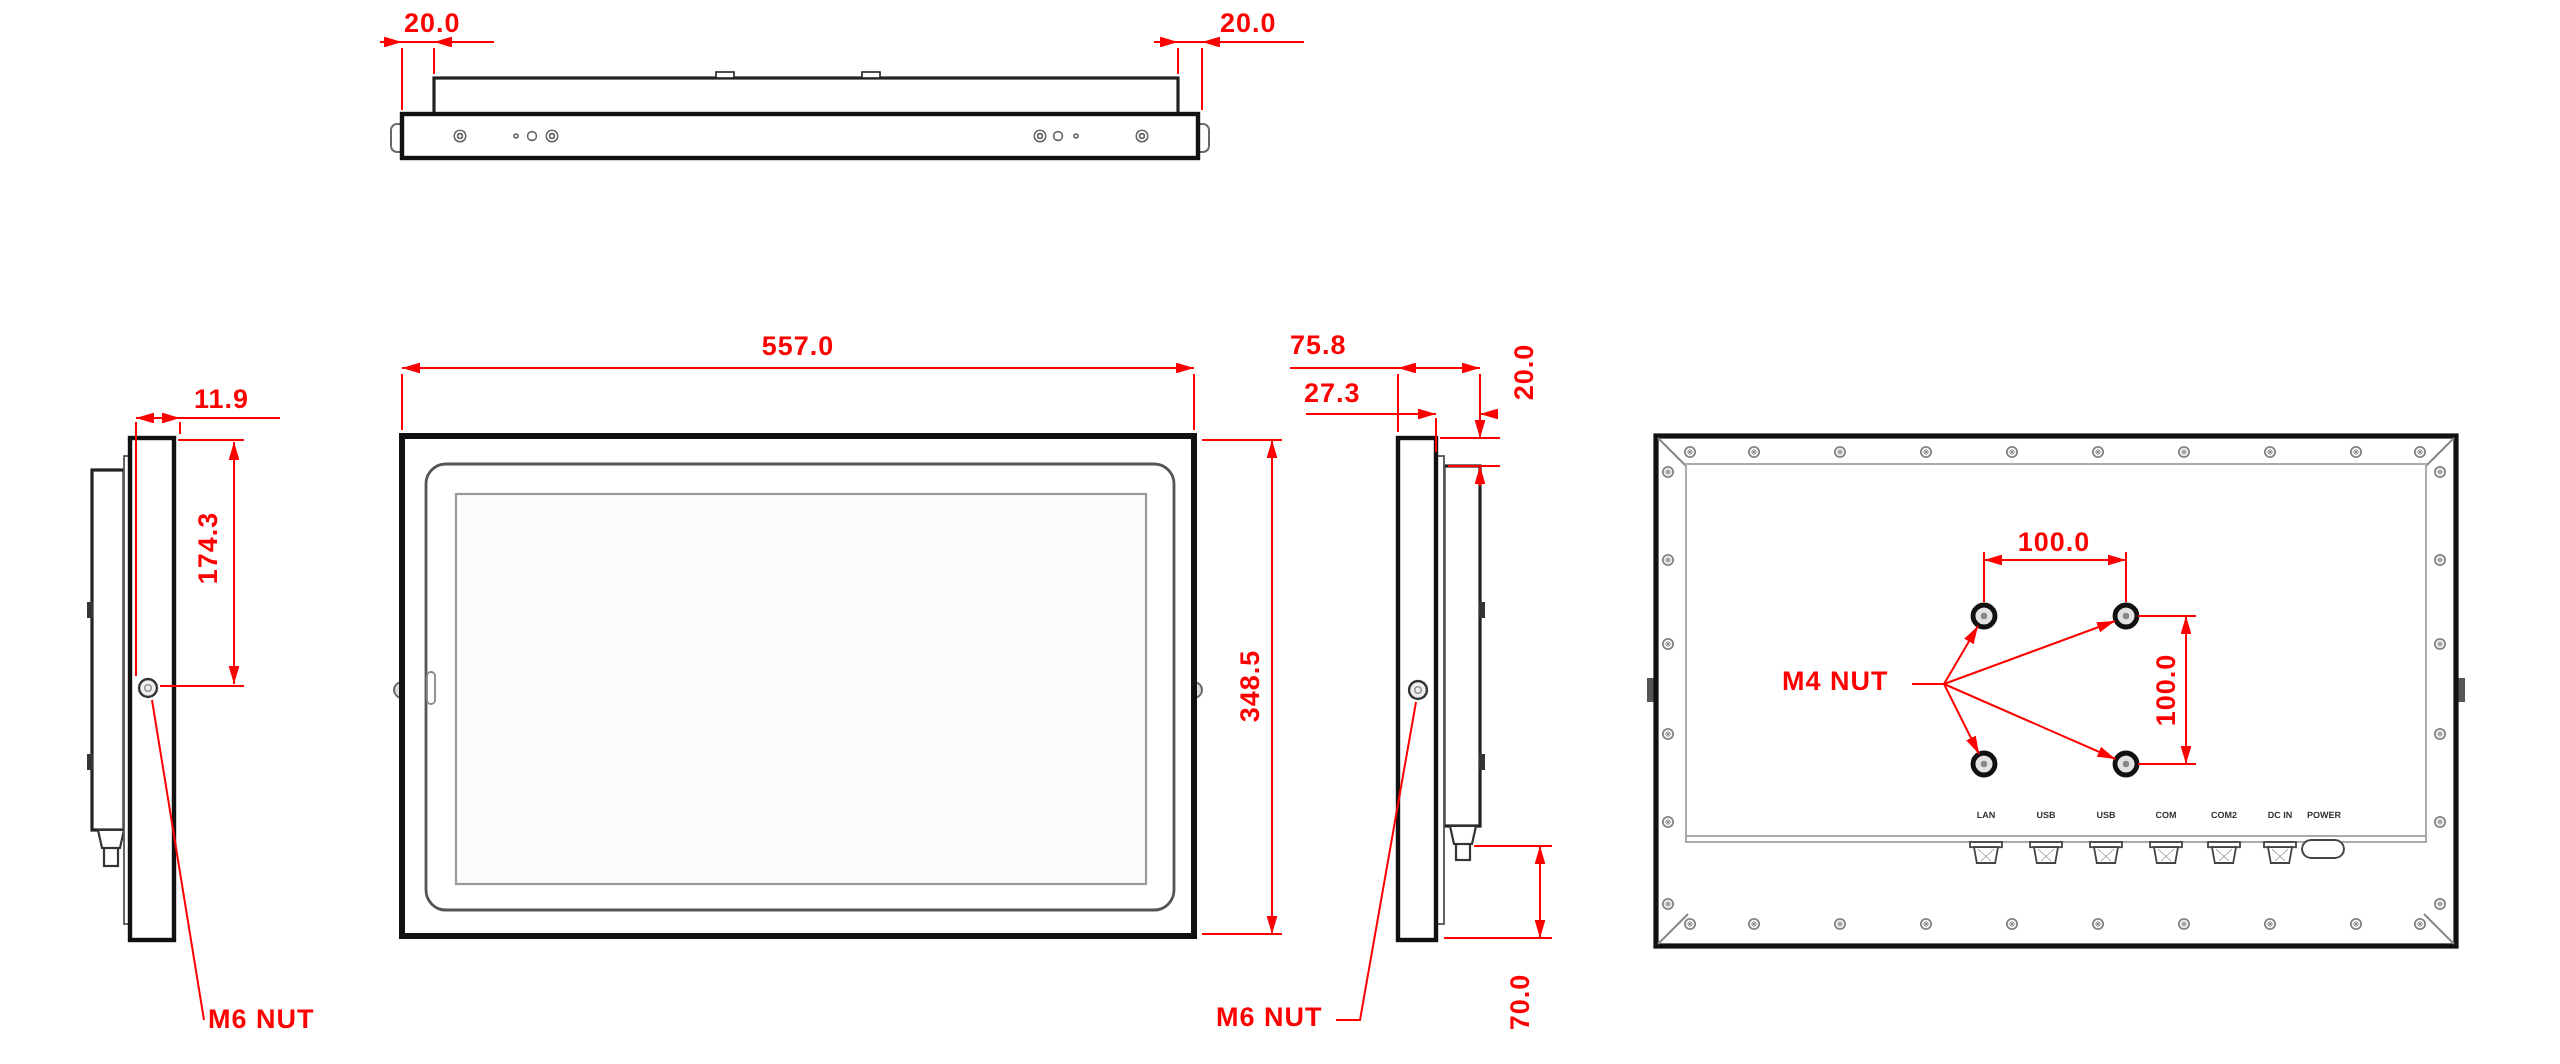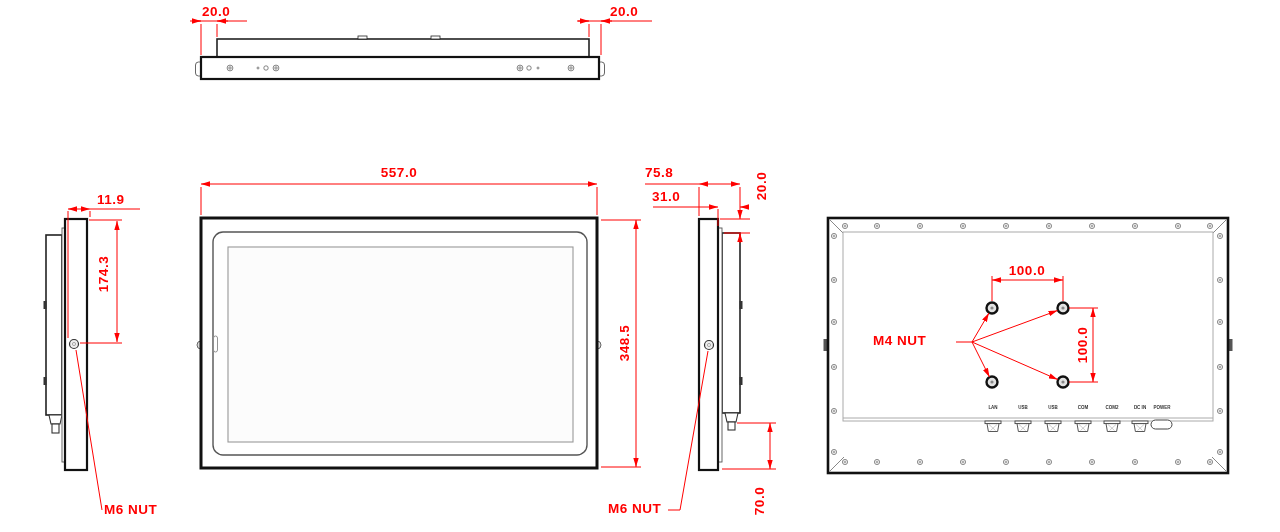--- a/index.html
+++ b/index.html
@@ -206,28 +206,28 @@
   <span class="dim" style="left:610px;top:5px;">20.0</span>
 
   <span class="dim" style="left:97px;top:193px;">11.9</span>
   <span class="dim rot" style="left:104px;top:274px;">174.3</span>
   <span class="dim" style="left:104px;top:503px;">M6 NUT</span>
 
   <span class="dim ctr" style="left:399px;top:173px;text-align:center;">557.0</span>
   <span class="dim rot" style="left:625px;top:343px;">348.5</span>
 
   <span class="dim" style="left:645px;top:166px;">75.8</span>
-  <span class="dim" style="left:652px;top:190px;">31.0</span>
+  <span class="dim" style="left:652px;top:190px;">27.3</span>
   <span class="dim rot" style="left:762px;top:186px;">20.0</span>
   <span class="dim rot" style="left:760px;top:501px;">70.0</span>
   <span class="dim" style="left:608px;top:502px;">M6 NUT</span>
 
   <span class="dim ctr" style="left:1027px;top:271px;">100.0</span>
   <span class="dim rot" style="left:1083px;top:345px;">100.0</span>
-  <span class="dim" style="left:873px;top:334px;">M4 NUT</span>
+  <span class="dim" style="left:891px;top:334px;">M4 NUT</span>
 
   <span class="port" style="left:993px;top:406px;">LAN</span>
   <span class="port" style="left:1023px;top:406px;">USB</span>
   <span class="port" style="left:1053px;top:406px;">USB</span>
   <span class="port" style="left:1083px;top:406px;">COM</span>
   <span class="port" style="left:1112px;top:406px;">COM2</span>
   <span class="port" style="left:1140px;top:406px;">DC IN</span>
   <span class="port" style="left:1162px;top:406px;">POWER</span>
 
 </div>

